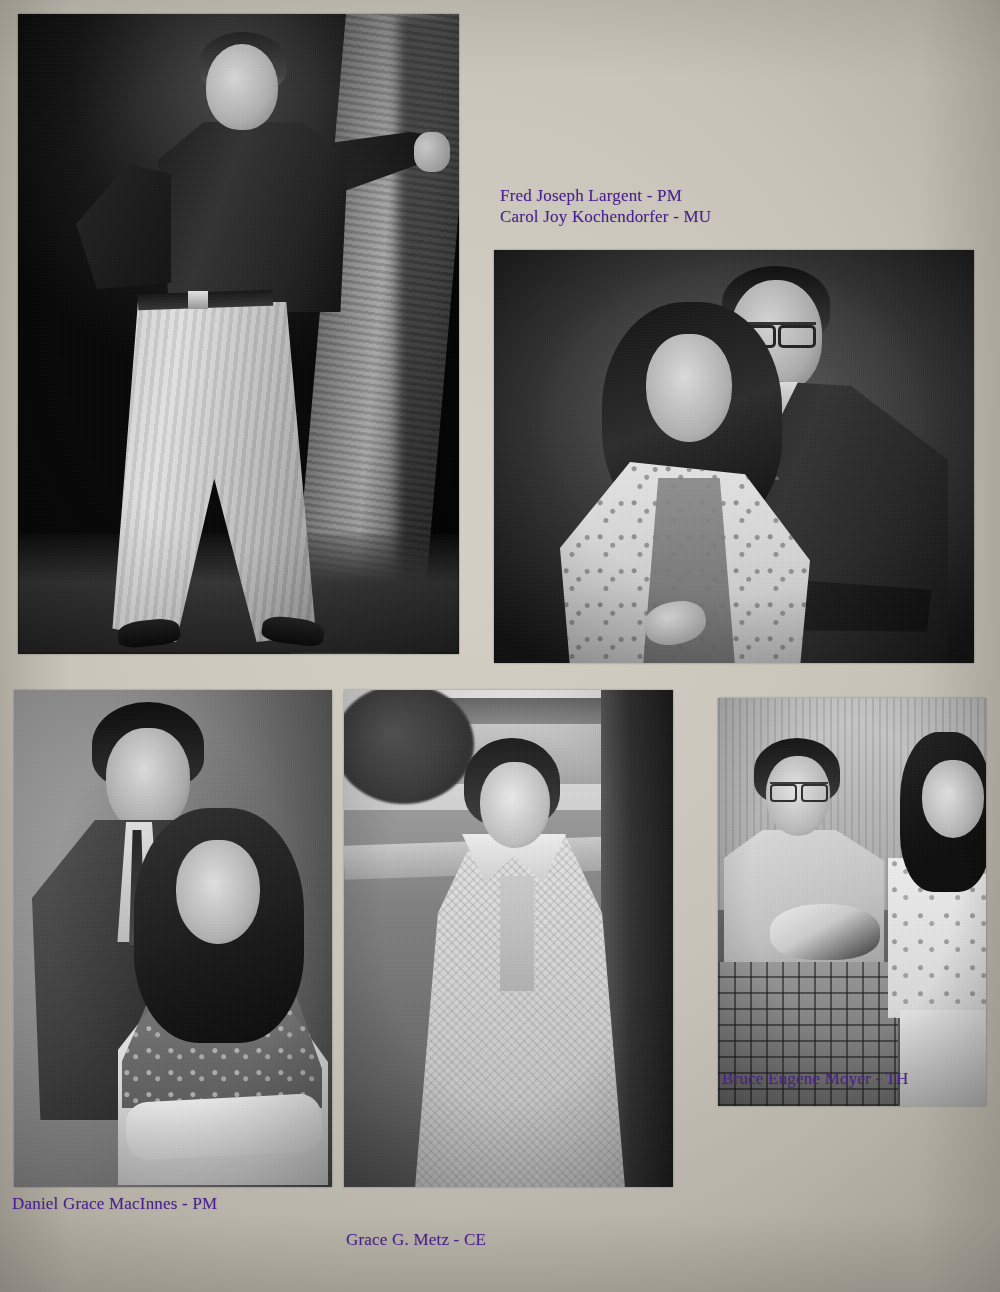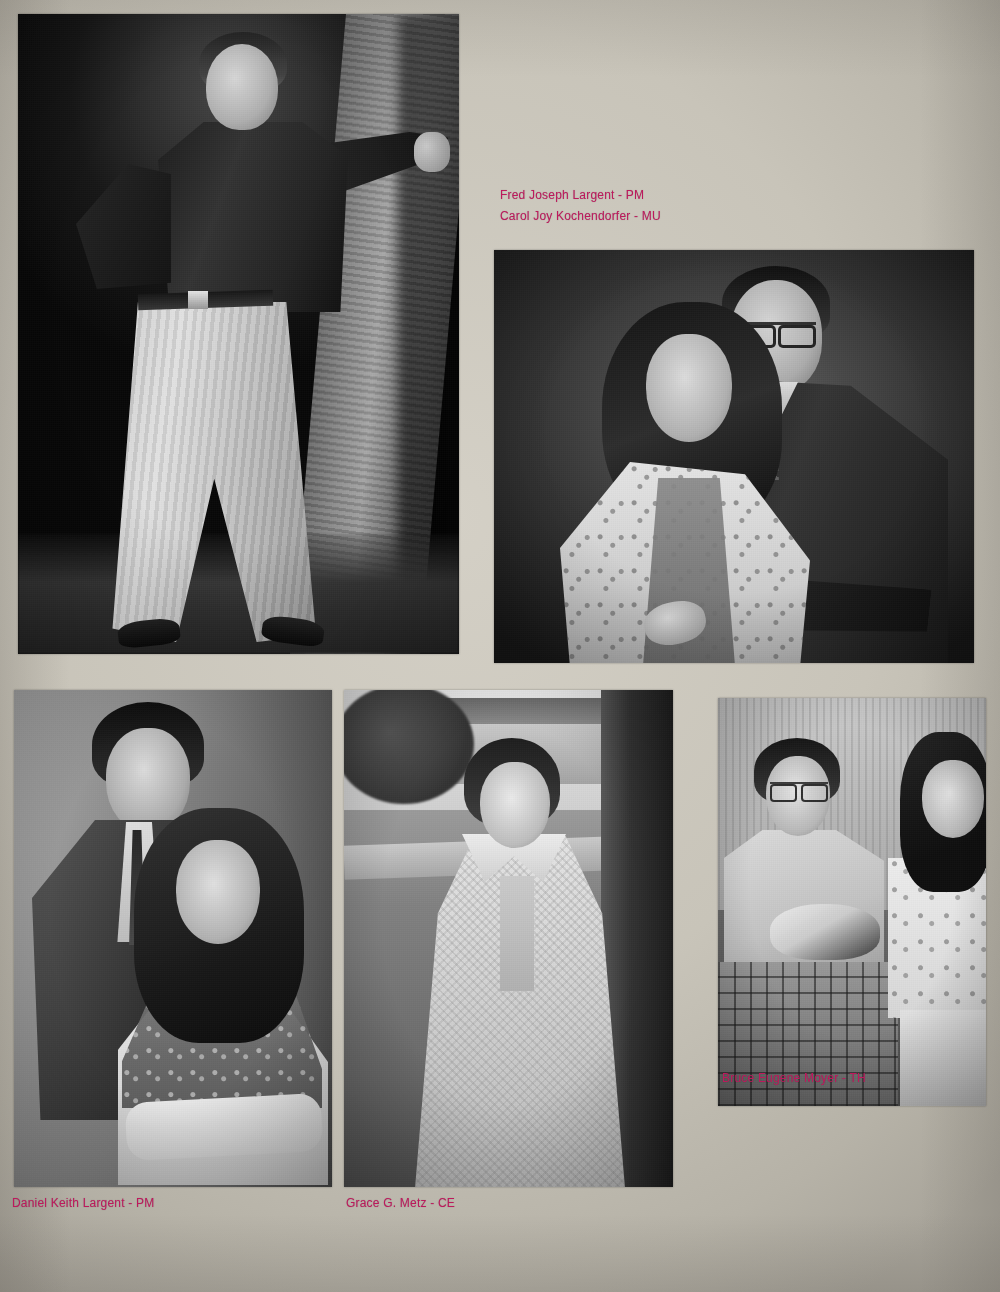--- a/index.html
+++ b/index.html
@@ -53,26 +53,26 @@
   .photo .vig {
     position: absolute;
     inset: 0;
     background: radial-gradient(ellipse 85% 85% at 50% 45%, rgba(0,0,0,0) 45%, rgba(0,0,0,0.35) 100%);
     pointer-events: none;
   }
 
   
   .caption {
     position: absolute;
-    color: #be185d;
-    font-size: 12px;
+    color: #4c1d95;
+    font-size: 17px;
     line-height: 21px;
     letter-spacing: 0.2px;
     white-space: pre-line;
-    font-family: Liberation Sans, sans-serif;
+    font-family: Liberation Serif, serif;
     text-shadow: 0 0 1px rgba(60,56,50,0.35);
   }
 
   
   #photo-largent { left: 18px; top: 14px; width: 441px; height: 640px; }
   #photo-largent .bg {
     position: absolute; inset: 0;
     background:
       radial-gradient(ellipse 60% 45% at 48% 12%, #4a4a46 0%, #1b1b19 60%, #0d0d0c 100%),
       linear-gradient(180deg, #111 0%, #1a1a18 55%, #2a2a26 100%);
@@ -449,21 +449,21 @@
     background-size: 26px 26px;
   }
   #photo-moyer .w-legs {
     position:absolute; left:182px; top:312px; width:96px; height:96px;
     background: linear-gradient(180deg,#e3ddcf,#c4bdae);
   }
 
   
   #cap-largent { left: 500px; top: 185px; }
   #cap-macinnes { left: 12px; top: 1193px; }
-  #cap-metz { left: 346px; top: 1193px; }
+  #cap-metz { left: 346px; top: 1229px; }
   #cap-moyer { left: 722px; top: 1068px; }
 </style>
 </head>
 <body>
 
 <div class="page">
   <div class="paper"></div>
 
   <div class="photo" id="photo-largent">
     <div class="bg"></div>
@@ -518,21 +518,21 @@
     <div class="m-tie"></div>
     <div class="w-top"></div>
     <div class="w-pinafore"></div>
     <div class="w-hair"></div>
     <div class="w-face"></div>
     <div class="w-arms"></div>
     <div class="grain"></div>
     <div class="vig"></div>
   </div>
 
-  <div class="caption" id="cap-macinnes">Daniel Keith Largent - PM</div>
+  <div class="caption" id="cap-macinnes">Daniel Grace MacInnes - PM</div>
 
   <div class="photo" id="photo-metz">
     <div class="sky"></div>
     <div class="house"></div>
     <div class="tree-top"></div>
     <div class="lawn"></div>
     <div class="walk"></div>
     <div class="trunk2"></div>
     <div class="g-dress"></div>
     <div class="g-placket"></div>

